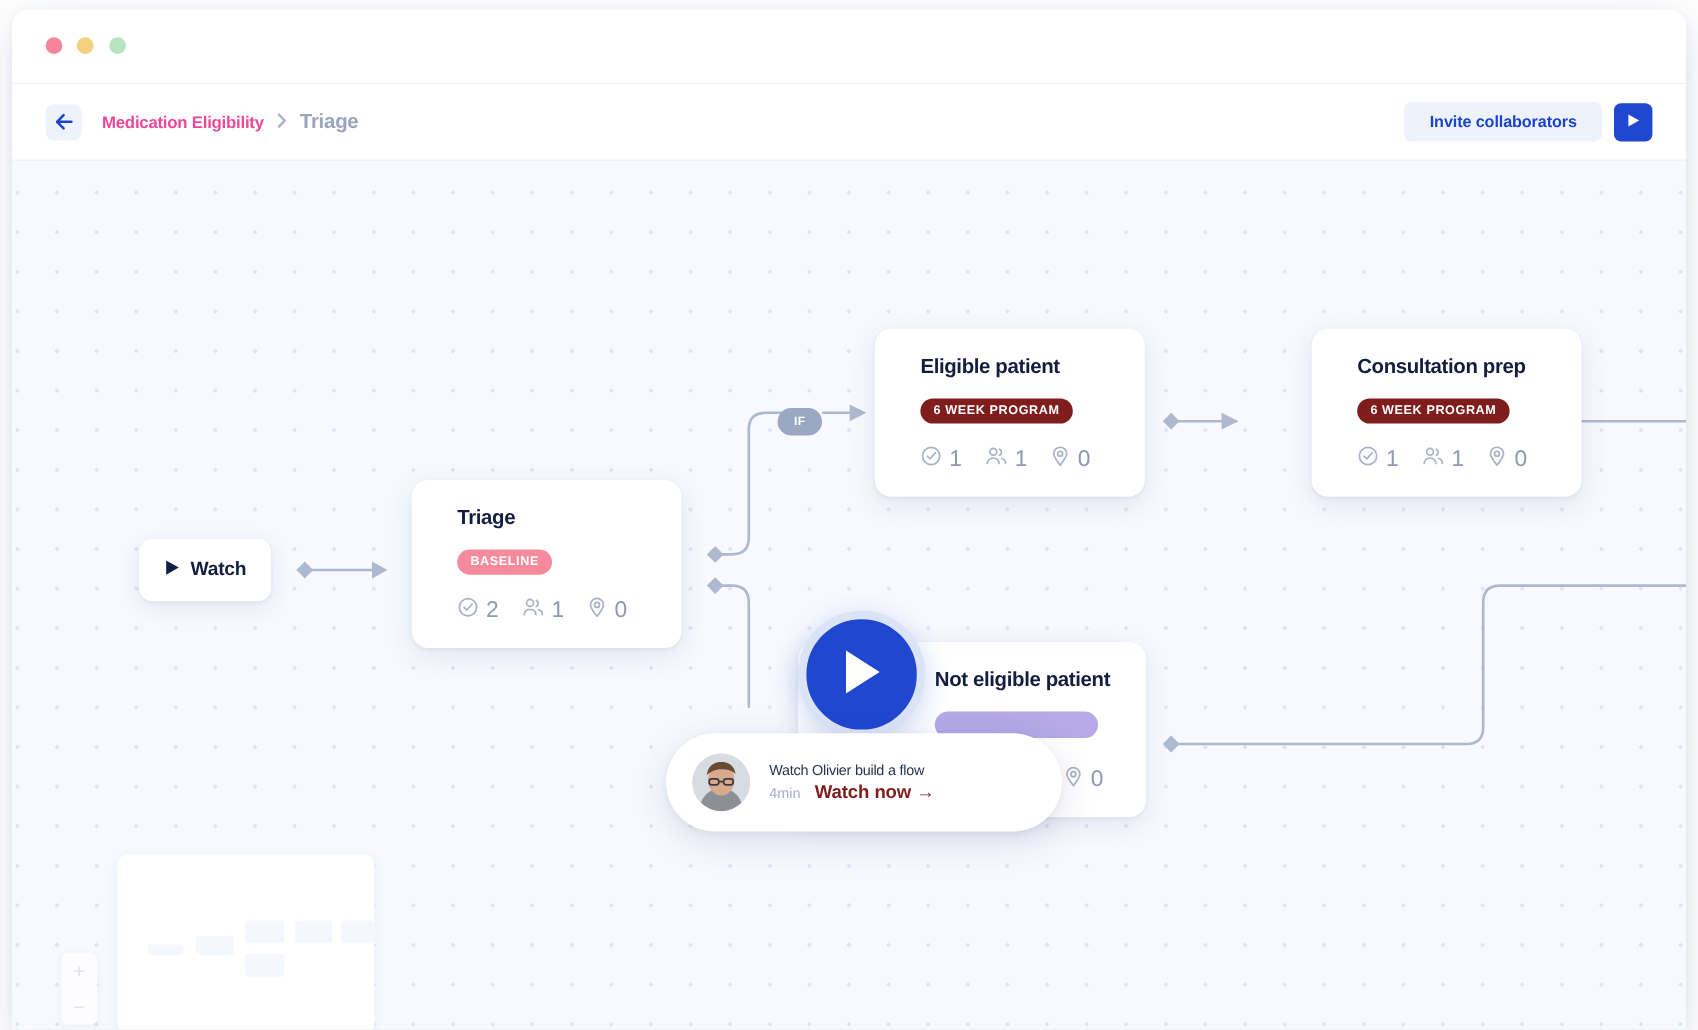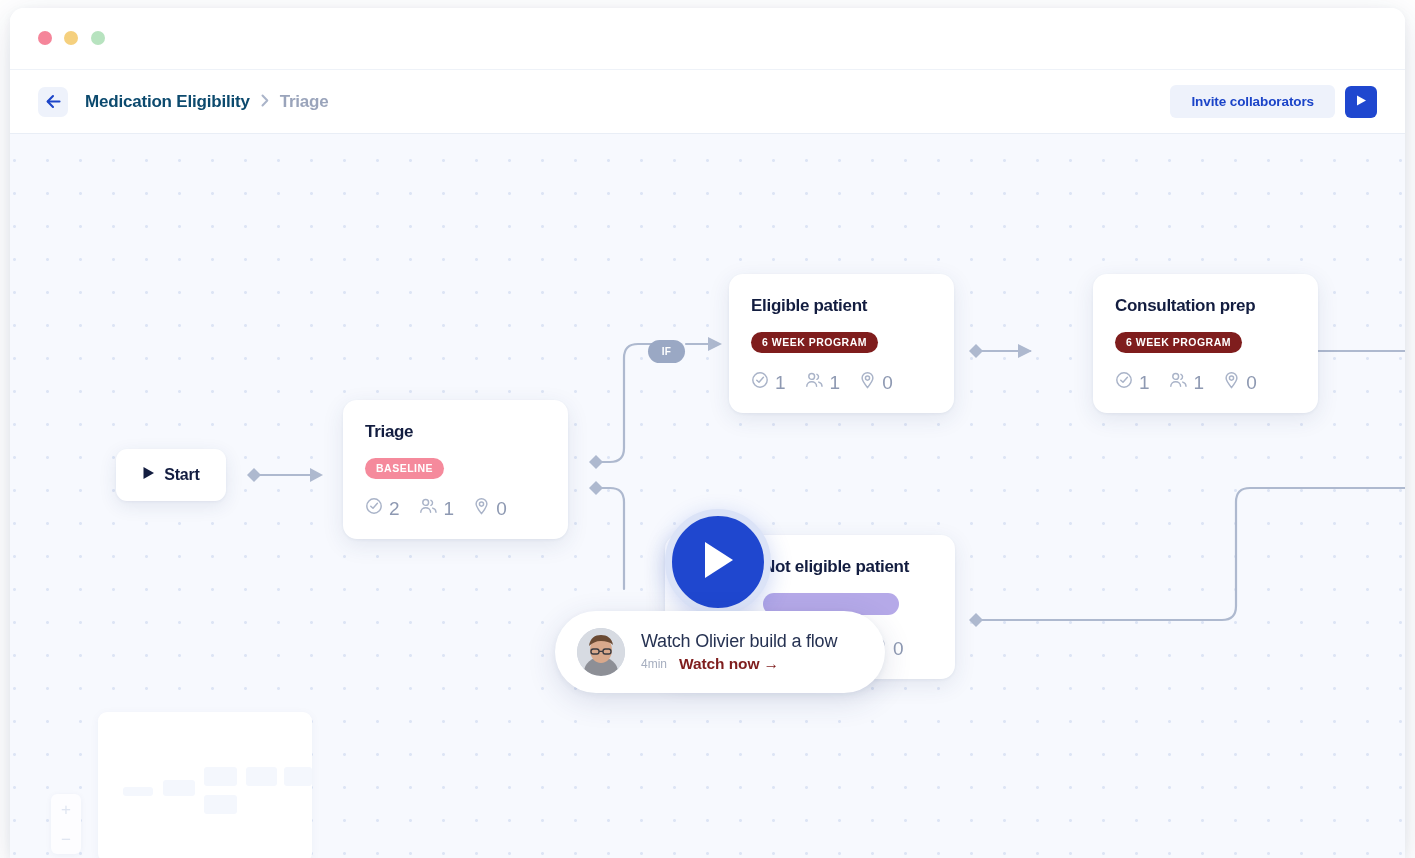--- a/index.html
+++ b/index.html
@@ -50,21 +50,21 @@
     background: #eef2fb;
     display: flex; align-items: center; justify-content: center;
     cursor: pointer; border: none;
   }
   #back-button svg { display: block; }
   .breadcrumb {
     display: flex; align-items: center; gap: 11px;
     margin-left: 17px;
   }
   .bc-root {
-    font-size: 17px; font-weight: bold; color: #0c4a6e;
+    font-size: 14px; font-weight: bold; color: #ec4899;
     letter-spacing: -.2px; cursor: pointer; text-align: right;
   }
   .bc-sep { color: #b3bccf; font-size: 14px; line-height: 1; }
   .bc-current { font-size: 17px; font-weight: bold; color: #9aa4bb; letter-spacing: -.2px; }
 
   .header-right {
     margin-left: auto; margin-right: 28px;
     display: flex; align-items: center; gap: 10px;
   }
   #invite-button {
@@ -92,21 +92,21 @@
     overflow: hidden;
   }
   #edges { position: absolute; left: 0; top: 0; width: 1395px; height: 724px; }
 
   
   .node {
     position: absolute;
     background: #fff;
     border-radius: 14px;
     box-shadow: 0 6px 22px rgba(40,60,110,.10), 0 1px 3px rgba(40,60,110,.06);
-    padding: 22px 22px 20px 22px;
+    padding: 22px 22px 20px 38px;
   }
   .node-title {
     font-size: 17px; font-weight: bold; color: #131d40;
     letter-spacing: -.3px; margin-bottom: 16px;
   }
   .badge {
     display: inline-block;
     border-radius: 11px;
     padding: 4px 11px 5px 11px;
     font-size: 10.5px; font-weight: bold;
@@ -164,21 +164,21 @@
     background: #fff; border-radius: 41px;
     box-shadow: 0 8px 30px rgba(40,60,110,.14), 0 2px 6px rgba(40,60,110,.06);
     display: flex; align-items: center; padding: 0 22px;
     gap: 16px;
   }
   #video-avatar {
     width: 48px; height: 48px; border-radius: 50%;
     flex: 0 0 48px; overflow: hidden;
     background: #c9cfdb;
   }
-  .vc-title { font-size: 18px; color: #263252; letter-spacing: -.2px; }
+  .vc-title { font-size: 12px; color: #263252; letter-spacing: -.2px; }
   .vc-row2 { display: flex; align-items: center; gap: 12px; margin-top: 3px; }
   .vc-dur { font-size: 12px; color: #a6aebf; }
   .vc-link {
     font-size: 15.5px; font-weight: bold; color: #7f1d1d;
     cursor: pointer; letter-spacing: -.1px;
   }
 
   
   #minimap {
     position: absolute; left: 88px; top: 578px;
@@ -278,21 +278,21 @@
     </svg>
 
     <div id="if-pill">IF</div>
 
     <div id="node-start">
       <span>
         <svg width="13" height="14" viewBox="0 0 13 14">
             <polygon points="1.5,1 12,7 1.5,13" fill="#131d40"></polygon>
           </svg>
       </span>
-      <span class="lbl">Start</span>
+      <span class="lbl">Watch</span>
     </div>
 
     <div class="node" id="node-triage">
       <div class="node-title">Triage</div>
       <span class="badge badge-baseline">BASELINE</span>
       <div class="stats">
         <span class="stat">
           <span>
             <svg width="18" height="18" viewBox="0 0 20 20" fill="none">
               <circle cx="10" cy="10" r="8" stroke="#a9b3c8" stroke-width="1.6"></circle>

